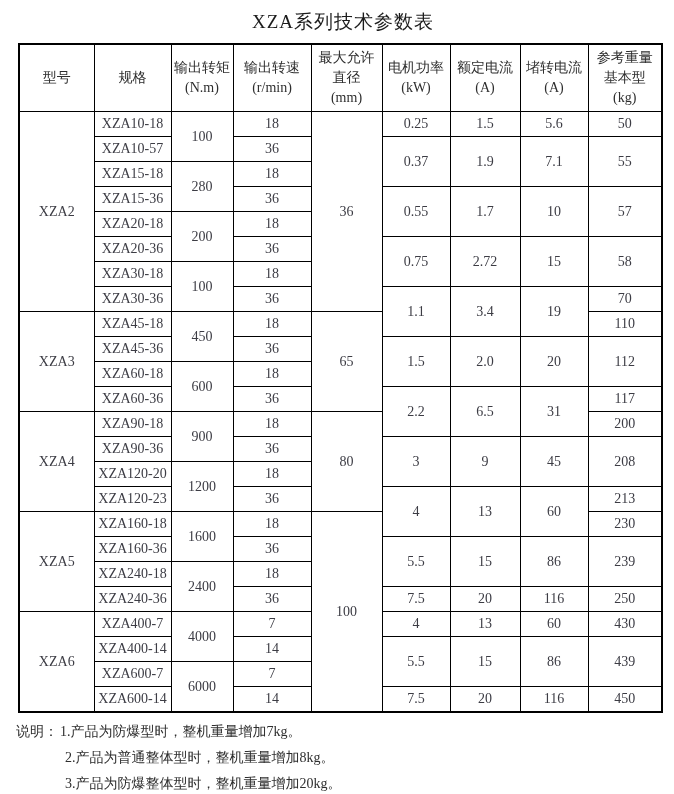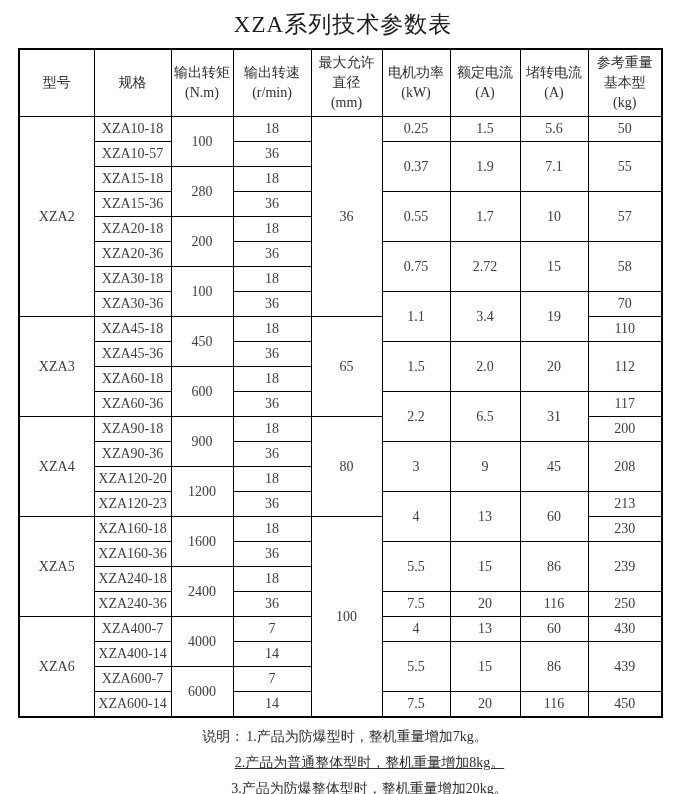--- a/index.html
+++ b/index.html
@@ -13,21 +13,21 @@
     height: 794px;
     background: #ffffff;
     font-family: "Liberation Serif", "DejaVu Serif", serif;
     color: #3a3a3a;
     overflow: hidden;
     box-sizing: border-box;
   }
   .title {
     margin: 9px 0 8px 12px;
     text-align: center;
-    font-size: 23px;
+    font-size: 19px;
     font-weight: normal;
     letter-spacing: 1px;
     color: #1c1c1c;
   }
   table.params {
     border-collapse: collapse;
     table-layout: fixed;
     margin-left: 18px;
     width: 643px;
     border: 2px solid #000;
@@ -52,22 +52,22 @@
     font-size: 14px;
     line-height: 16px;
     color: #3c3c44;
   }
   .notes {
     margin: 6px 0 0 16px;
     font-size: 14px;
     line-height: 26px;
     color: #2e2e2e;
   }
-  .note-line { white-space: nowrap; text-align: center; }
-  .note-line.indent { padding-left: 49px; text-decoration: underline; }
+  .note-line { white-space: nowrap; }
+  .note-line.indent { padding-left: 49px; }
   .note-label { margin-right: 2px; }
 </style>
 </head>
 <body>
 
 <div class="page">
 
   <h1 class="title">XZA系列技术参数表</h1>
 
   <table class="params">

